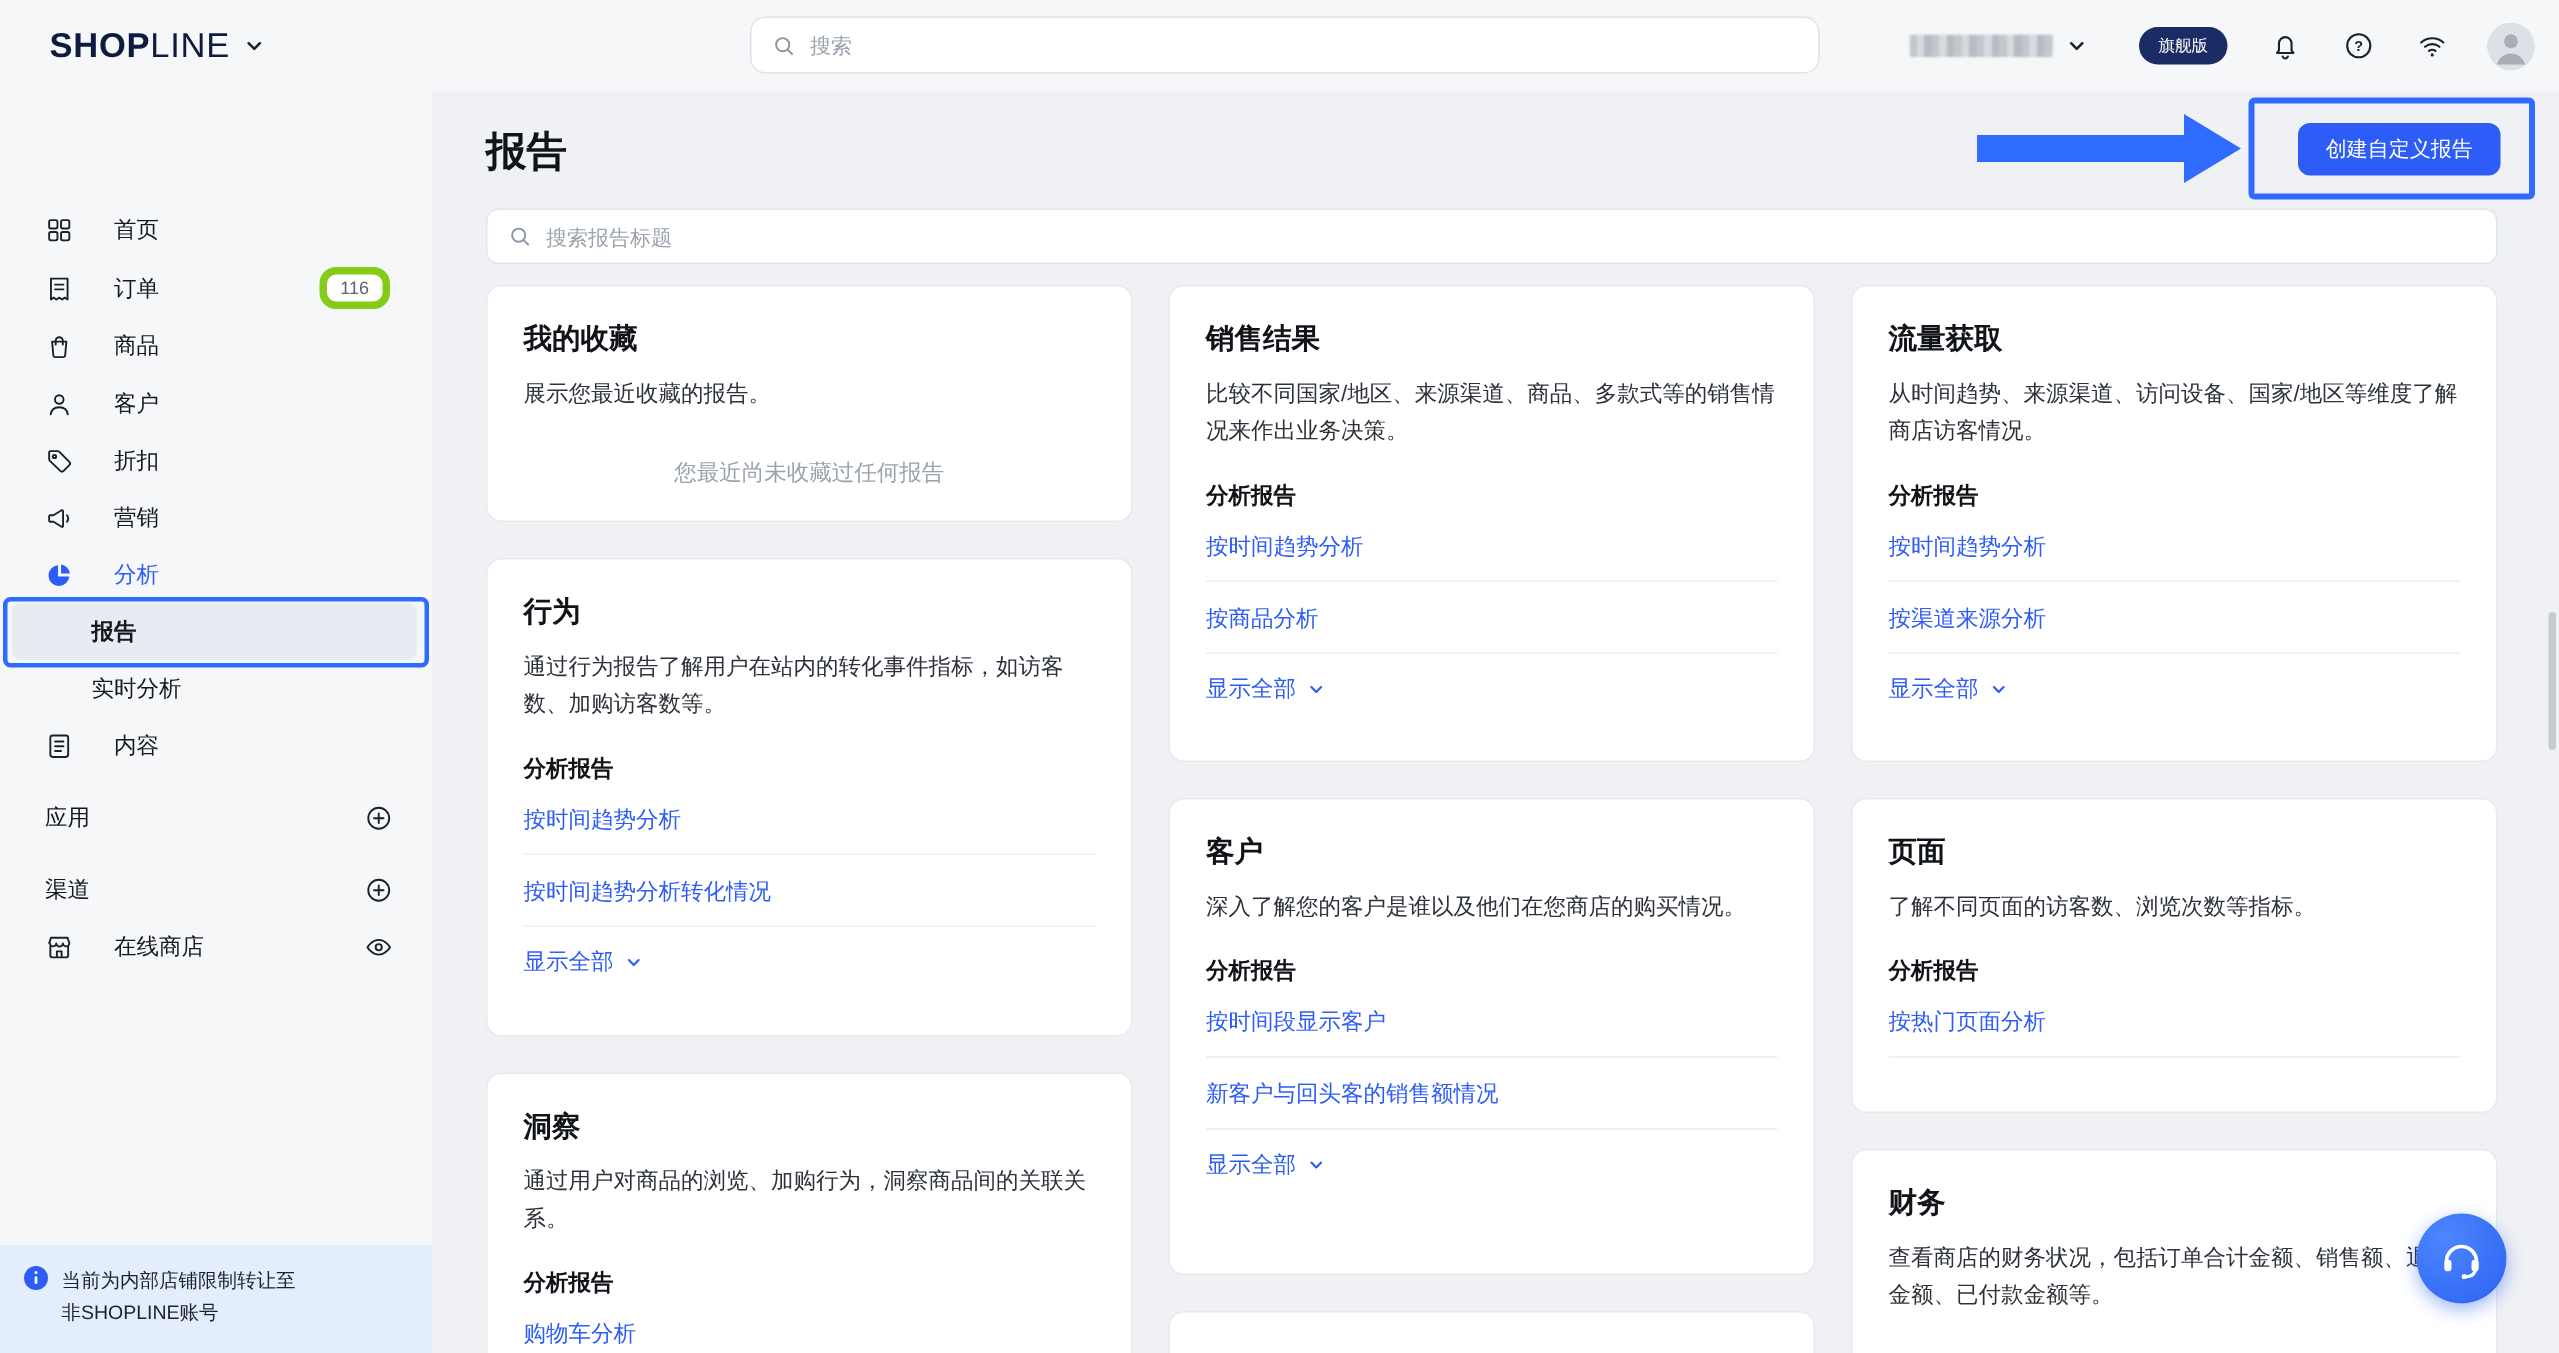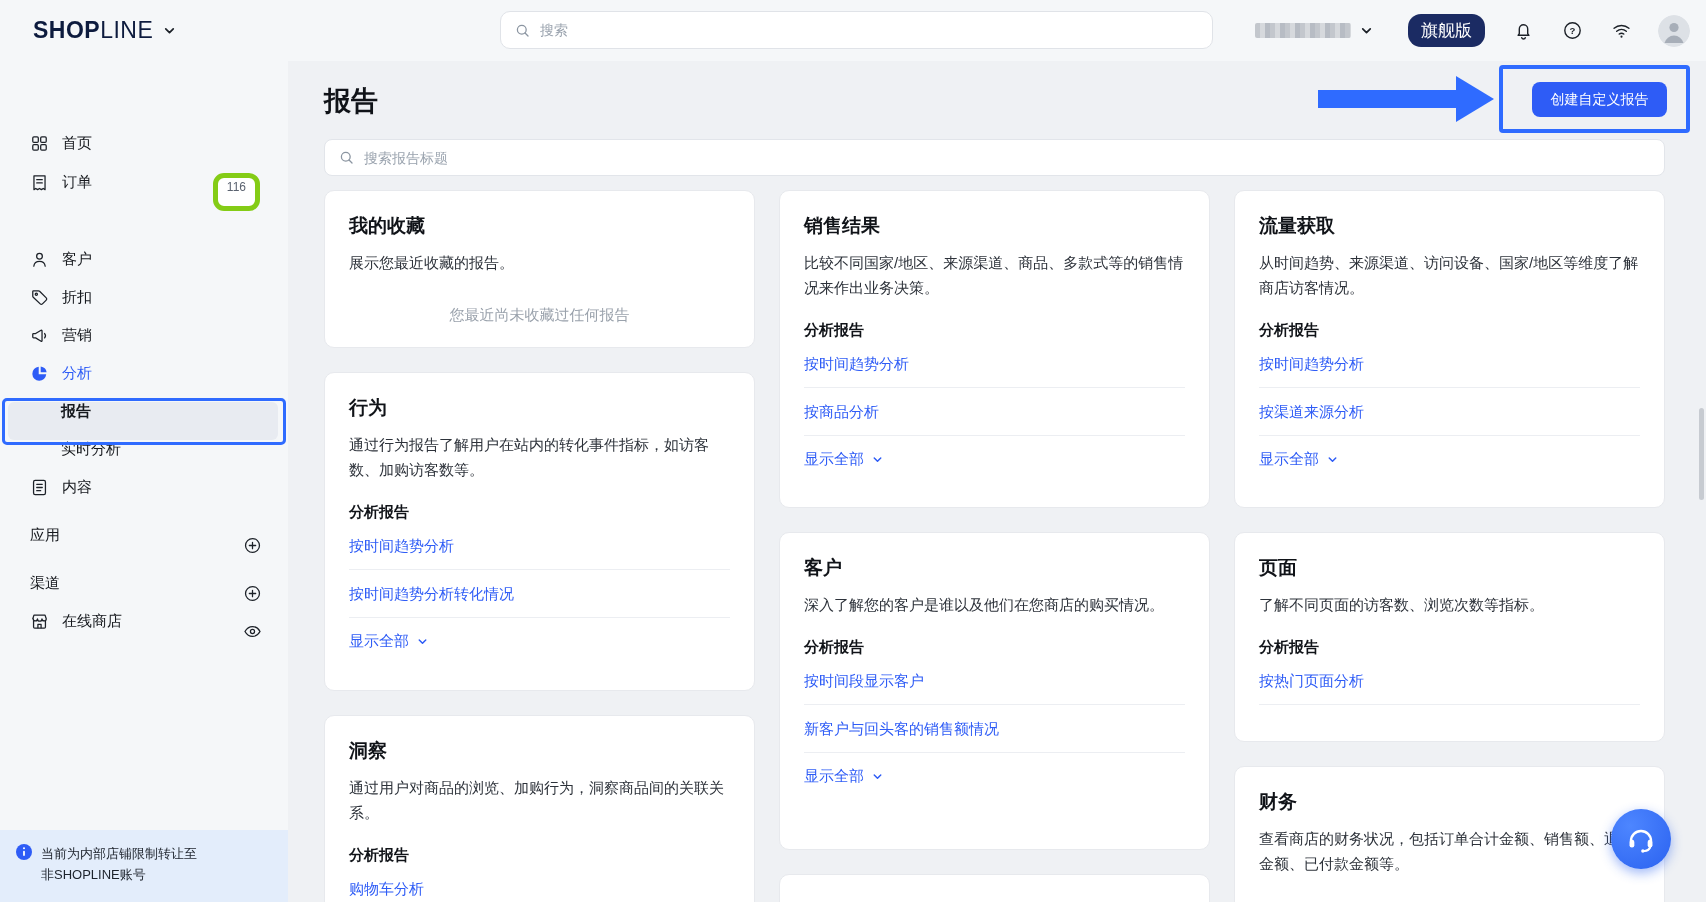--- a/index.html
+++ b/index.html
@@ -12,27 +12,27 @@
   .logo-wrap{display:flex;align-items:center;margin-left:33px;cursor:pointer}
   .logo-shop{font-weight:800;font-size:23px;letter-spacing:.5px;color:#0d1b3e}
   .logo-line{font-weight:400;font-size:23px;letter-spacing:.5px;color:#0d1b3e}
   .logo-wrap .chev{margin-left:9px}
   .topbar-search{position:absolute;left:500px;top:11px;width:713px;height:38px;background:#fff;border:1px solid #e0e3e8;border-radius:10px;display:flex;align-items:center;padding:0 13px;gap:9px}
   .topbar-search input{border:none;outline:none;flex:1;font-size:14px;background:transparent;color:#333;font-family:inherit}
   .topbar-search input::placeholder{color:#9aa3ae}
   .topbar-right{position:absolute;right:16px;top:0;height:61px;display:flex;align-items:center}
   .store-blur{width:96px;height:15px;border-radius:2px;background:repeating-linear-gradient(90deg,#c3c7cd 0 5px,#d6d9dd 5px 10px,#b7bcc4 10px 15px),repeating-linear-gradient(0deg,rgba(255,255,255,.45) 0 4px,rgba(0,0,0,.07) 4px 8px);filter:blur(.6px);cursor:pointer}
   .store-chev{margin-left:8px;cursor:pointer}
-  .plan-badge{margin-left:34px;padding:5px 13px;background:#1b2b63;color:#fff;font-size:17px;border-radius:13px;white-space:nowrap}
+  .plan-badge{margin-left:34px;padding:5px 13px;background:#1b2b63;color:#fff;font-size:11px;border-radius:13px;white-space:nowrap}
   .tb-icon{margin-left:28px;cursor:pointer;display:flex;align-items:center;justify-content:center}
   .avatar{margin-left:26px;width:32px;height:32px;border-radius:50%;overflow:hidden;cursor:pointer}
 
   
   .sidebar{position:absolute;top:61px;left:0;width:288px;height:841px;background:#f5f7f9;z-index:10}
-  .nav-item{position:absolute;left:0;width:288px;height:38px;display:flex;padding-left:30px;gap:13px;font-size:15px;color:#15181d;cursor:pointer}
+  .nav-item{position:absolute;left:0;width:288px;height:38px;display:flex;align-items:center;padding-left:30px;gap:27px;font-size:15px;color:#15181d;cursor:pointer}
   .nav-item .nicon{width:19px;height:19px;display:flex;align-items:center;justify-content:center;flex:none}
   .nav-item.active{color:#2E5CF6;font-weight:500}
   .nav-item.sub{padding-left:61px}
   .nav-item.selected{left:8px;width:270px;padding-left:53px;background:#e8ebf1;border-radius:6px;font-weight:600}
   .count-badge{margin-left:auto;margin-right:28px;border:5px solid #84cc16;background:#fff;color:#5b6370;font-size:12px;padding:2px 9px;border-radius:11px}
   .row-right{margin-left:auto;margin-right:26px;display:flex;align-items:center;cursor:pointer}
   .annot-sidebar-box{position:absolute;left:2px;top:337px;width:284px;height:47px;border:3px solid #2F6BFF;border-radius:5px;z-index:15;pointer-events:none}
   .sidebar-notice{position:absolute;left:0;bottom:0;width:288px;background:#e3edfb;padding:14px 14px 16px 16px;display:flex;gap:9px;align-items:flex-start}
   .sidebar-notice .ntext{width:160px;font-size:13px;line-height:1.6;color:#1d232c;font-weight:500}
 
@@ -136,20 +136,29 @@
     <span class="nicon">
         <svg width="19" height="19" viewBox="0 0 24 24" stroke="#1c2128" stroke-width="1.6" fill="none" stroke-linejoin="round" stroke-linecap="round">
           <path d="M5 3.5h14V21l-2.3-1.5L14.4 21l-2.4-1.5L9.6 21l-2.3-1.5L5 21Z"></path>
           <path d="M8.5 8.5h7M8.5 12.5h7"></path>
         </svg>
       </span>
     <span>订单</span>
     <span class="count-badge">116</span>
   </div>
 
+  <div class="nav-item" style="top:150px">
+    <span class="nicon">
+        <svg width="19" height="19" viewBox="0 0 24 24" stroke="#1c2128" stroke-width="1.6" fill="none" stroke-linejoin="round" stroke-linecap="round">
+          <path d="M6 8.5h12l-1 11.5a1.8 1.8 0 0 1-1.8 1.6H8.8A1.8 1.8 0 0 1 7 20Z"></path>
+          <path d="M9 11V7.8a3 3 0 0 1 6 0V11"></path>
+        </svg>
+      </span>
+    <span>商品</span>
+  </div>
 
   <div class="nav-item" style="top:189px">
     <span class="nicon">
         <svg width="19" height="19" viewBox="0 0 24 24" stroke="#1c2128" stroke-width="1.6" fill="none" stroke-linecap="round">
           <circle cx="12" cy="8" r="3.6"></circle>
           <path d="M4.8 20.5c.6-4 3.4-6 7.2-6s6.6 2 7.2 6"></path>
         </svg>
       </span>
     <span>客户</span>
   </div>

